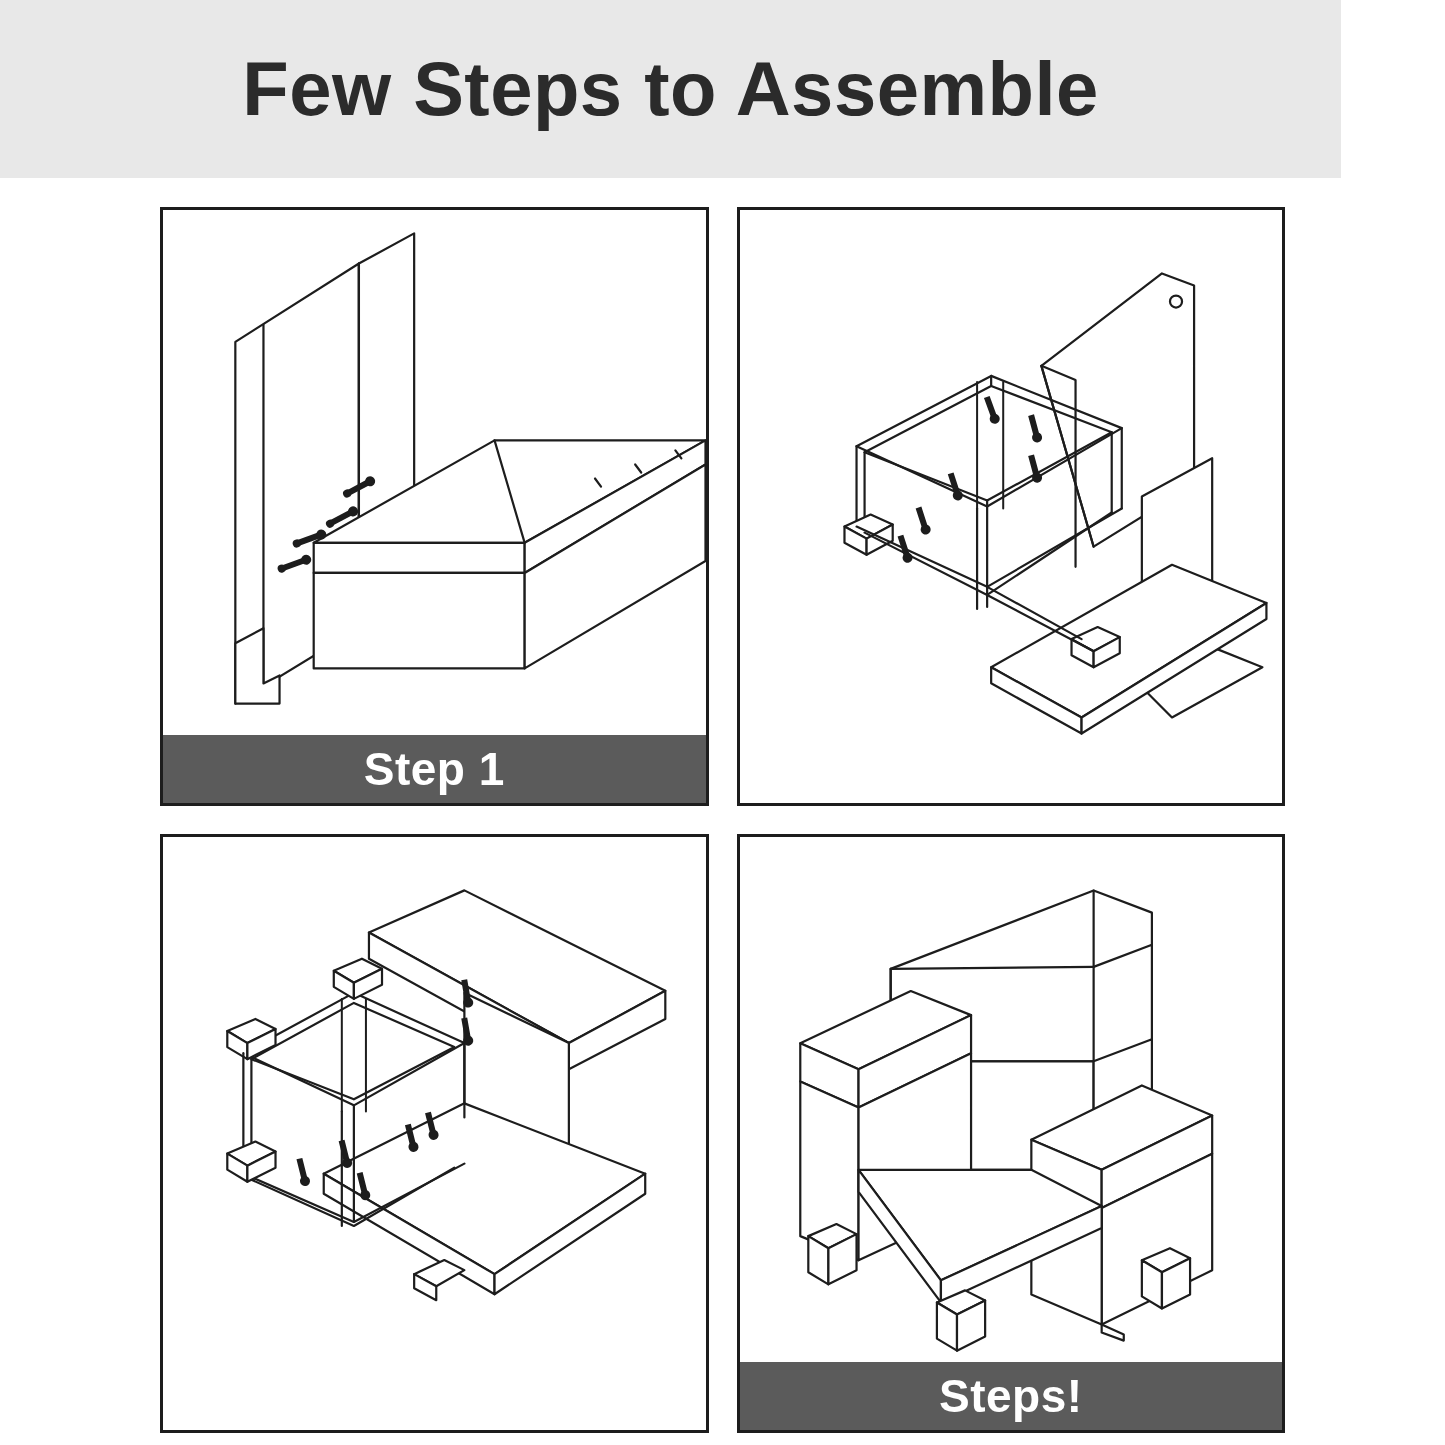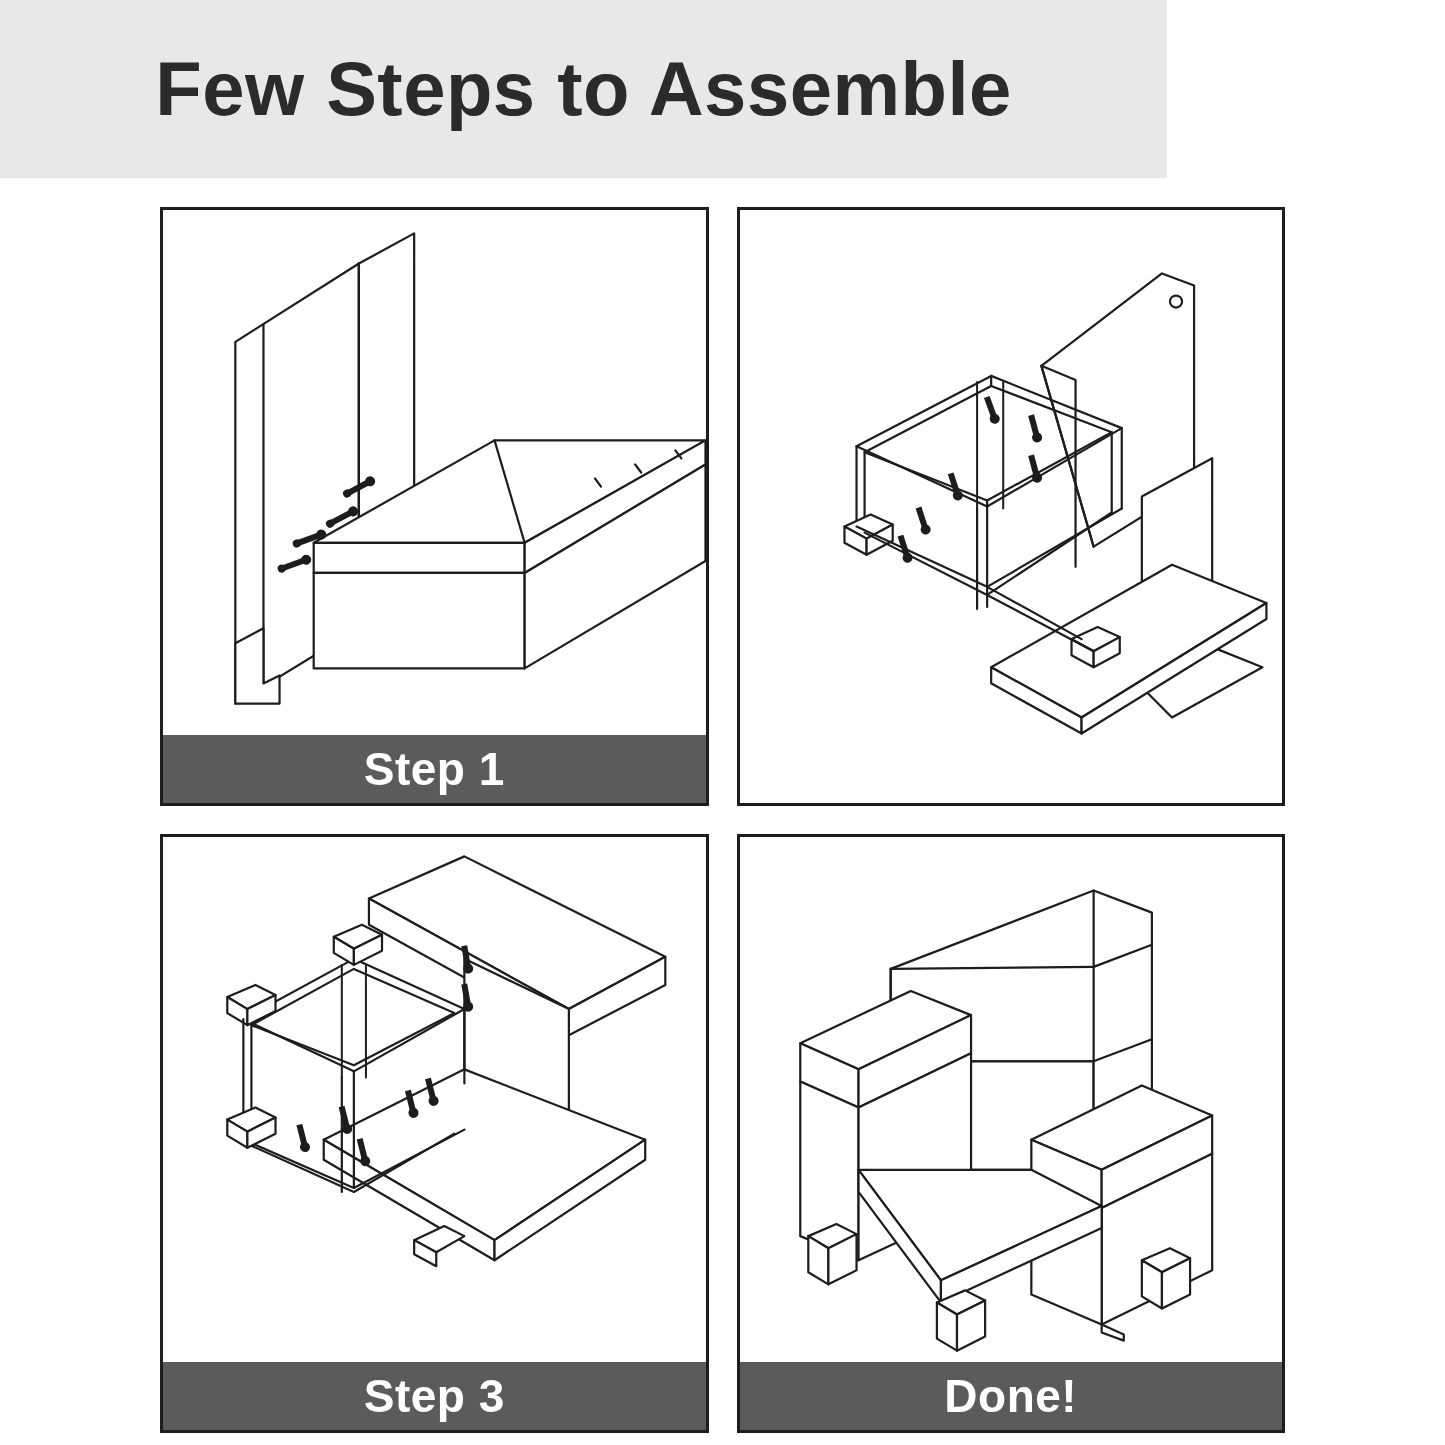--- a/index.html
+++ b/index.html
@@ -9,21 +9,21 @@
   }
   body {
     width: 1445px;
     height: 1445px;
     font-family: "Liberation Sans", sans-serif;
     position: relative;
     overflow: hidden;
   }
 
   .header {
-    width: 1167px;
+    width: 1341px;
     height: 178px;
     background: #e8e8e8;
     display: flex;
     align-items: center;
     justify-content: center;
     box-sizing: border-box;
   }
   .header-title {
     font-size: 76px;
     font-weight: bold;
@@ -291,21 +291,20 @@
             <rect x="0" y="-2" width="20" height="4"></rect>
             <circle cx="22" cy="0" r="4"></circle>
           </g>
           <g transform="translate(196,300) rotate(76)">
             <rect x="0" y="-2" width="20" height="4"></rect>
             <circle cx="22" cy="0" r="4"></circle>
           </g>
         </g>
       </svg>
     </div>
-    <div class="panel-caption">Step 3</div>
   </div>
 
   <div class="panel">
     <div class="panel-art">
       <svg viewBox="0 0 540 520" preserveAspectRatio="xMidYMid meet">
         <g fill="#ffffff" stroke="#1d1d1d" stroke-width="2.2" stroke-linejoin="round" stroke-linecap="round">
 
           <polygon points="150,130 352,52 410,74 410,222 150,222"></polygon>
           <polygon points="150,130 150,222 150,222" fill="none"></polygon>
           <polyline points="352,52 352,128" fill="none"></polyline>
@@ -338,16 +337,16 @@
           <polygon points="196,462 224,450 244,460 216,474"></polygon>
           <polygon points="196,462 216,474 216,510 196,498"></polygon>
           <polygon points="216,474 244,460 244,496 216,510"></polygon>
           <polygon points="400,420 428,408 448,418 420,432"></polygon>
           <polygon points="400,420 420,432 420,468 400,456"></polygon>
           <polygon points="420,432 448,418 448,454 420,468"></polygon>
           <polygon points="360,484 382,494 382,500 360,492" fill="none"></polygon>
         </g>
       </svg>
     </div>
-    <div class="panel-caption">Done!</div>
+    <div class="panel-caption">Steps!</div>
   </div>
 
 </div>
 
 </body></html>

